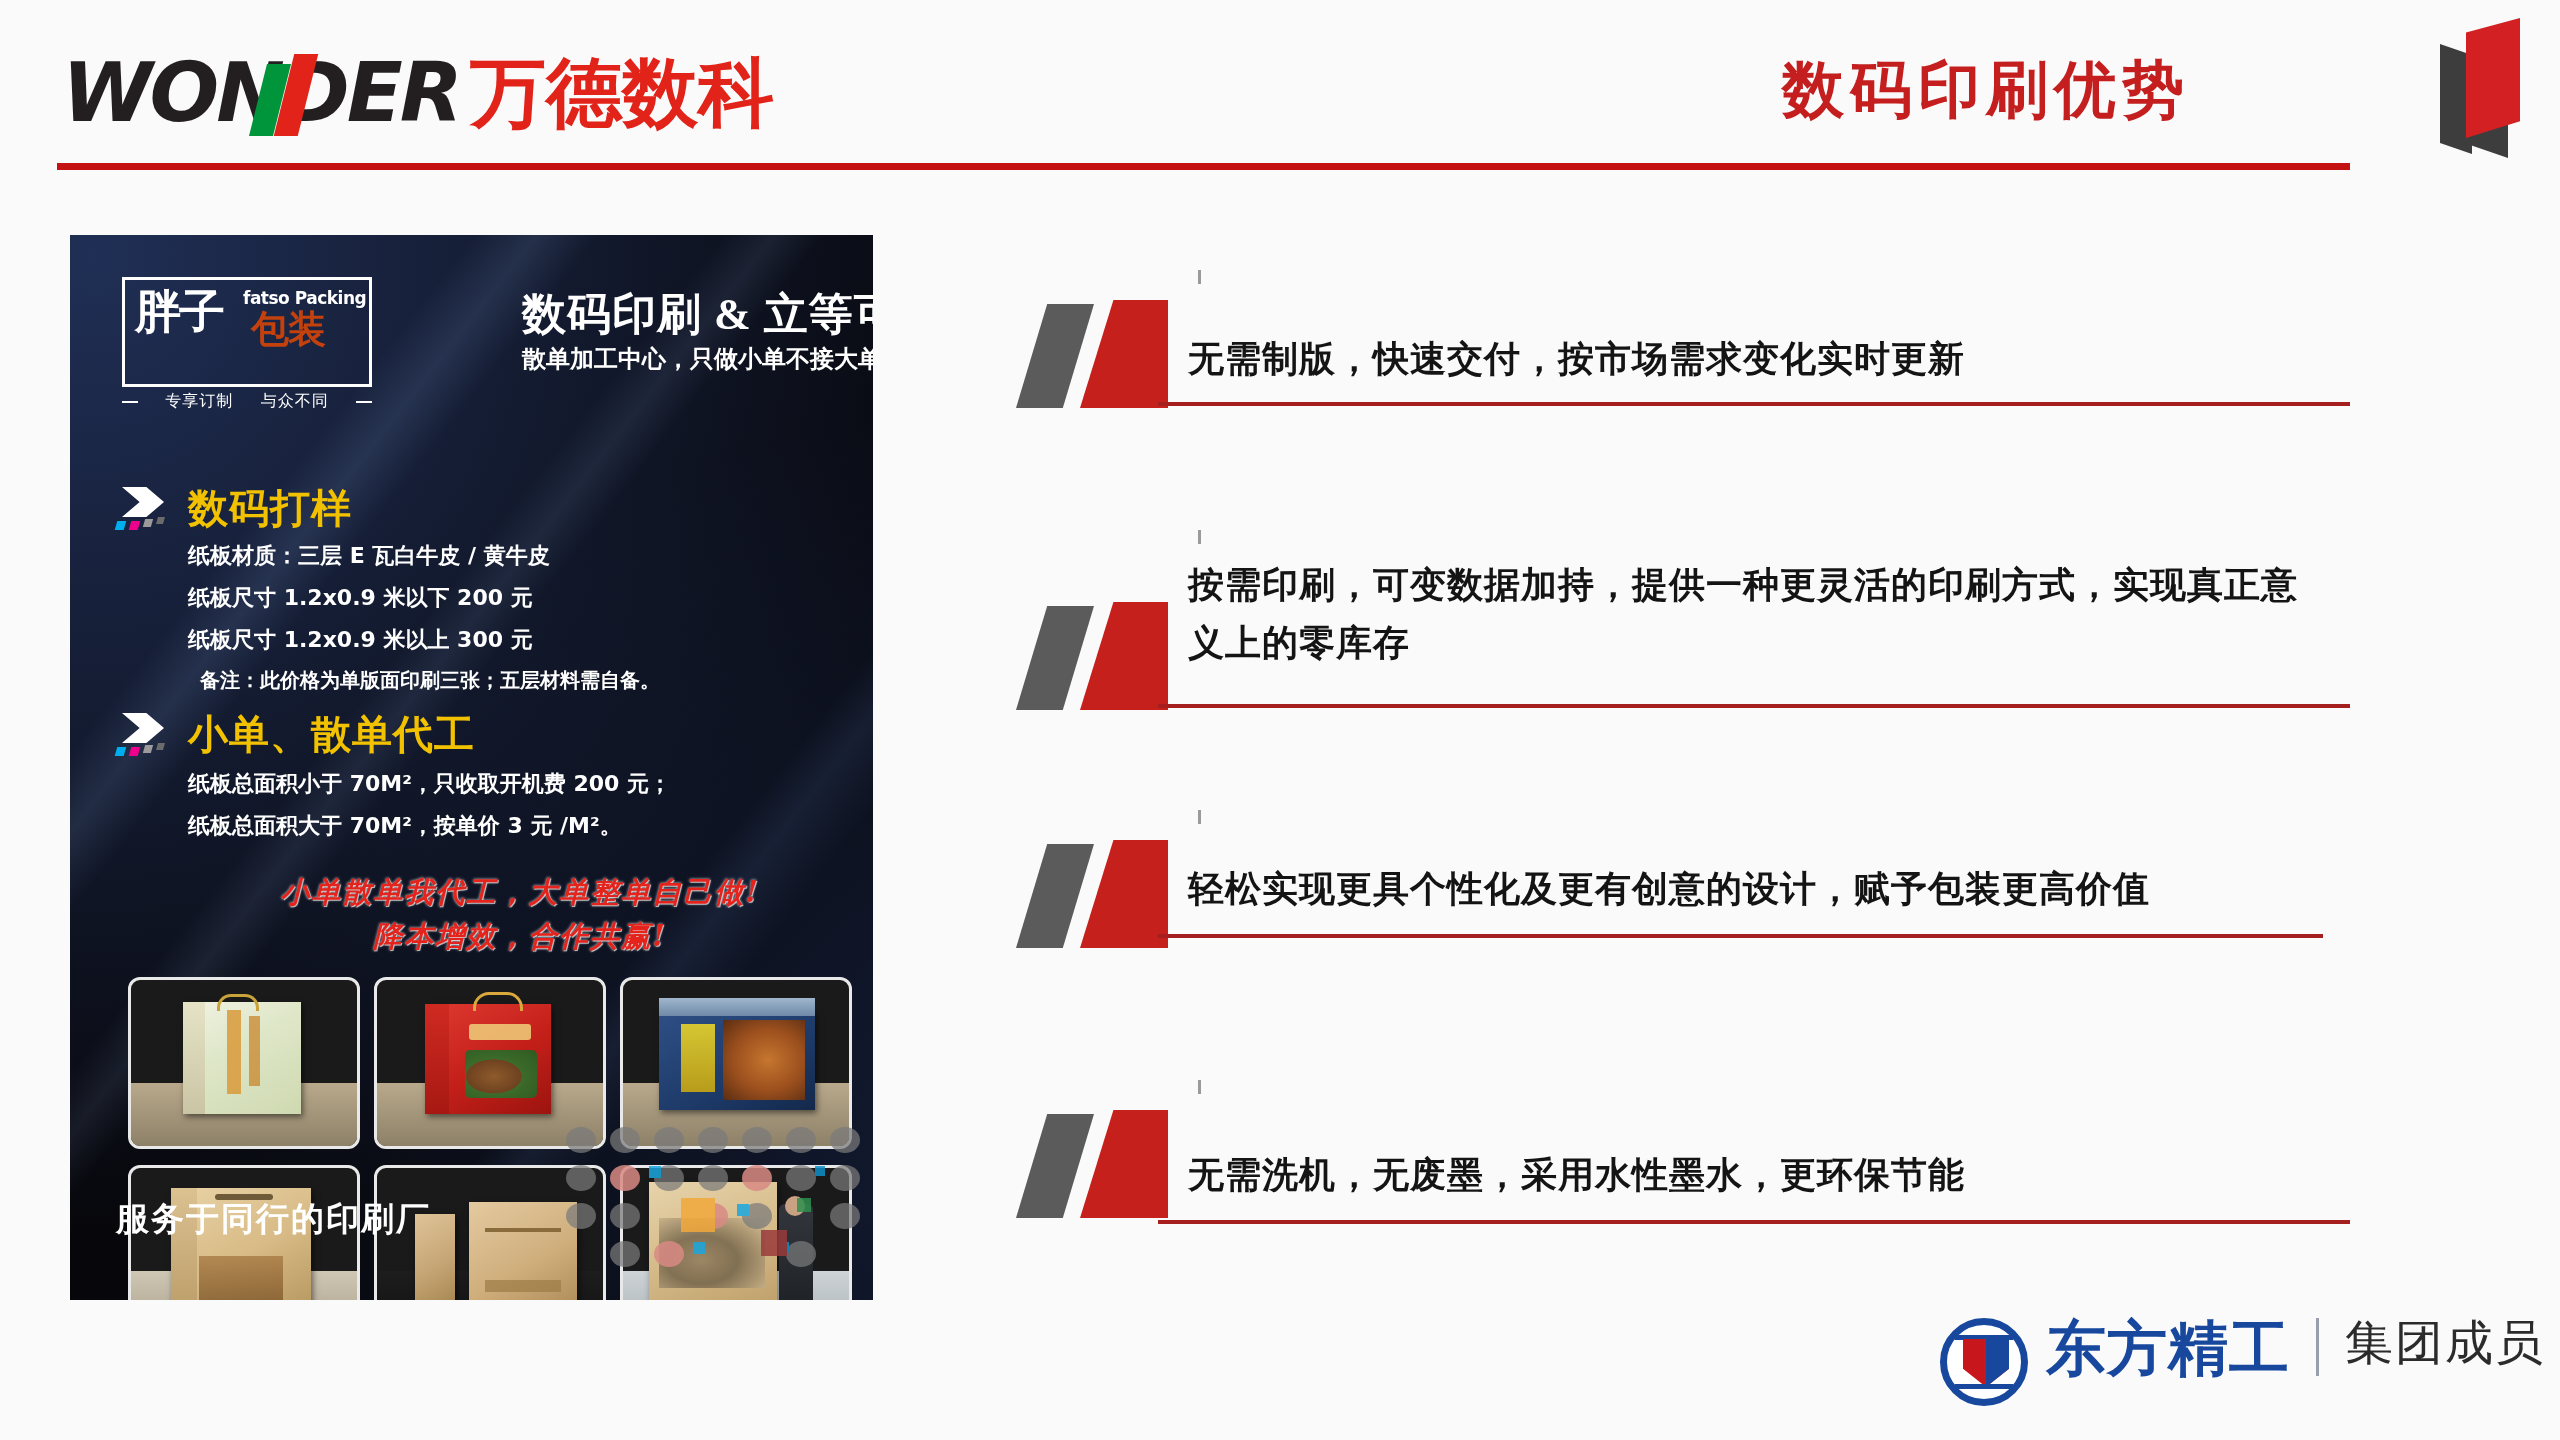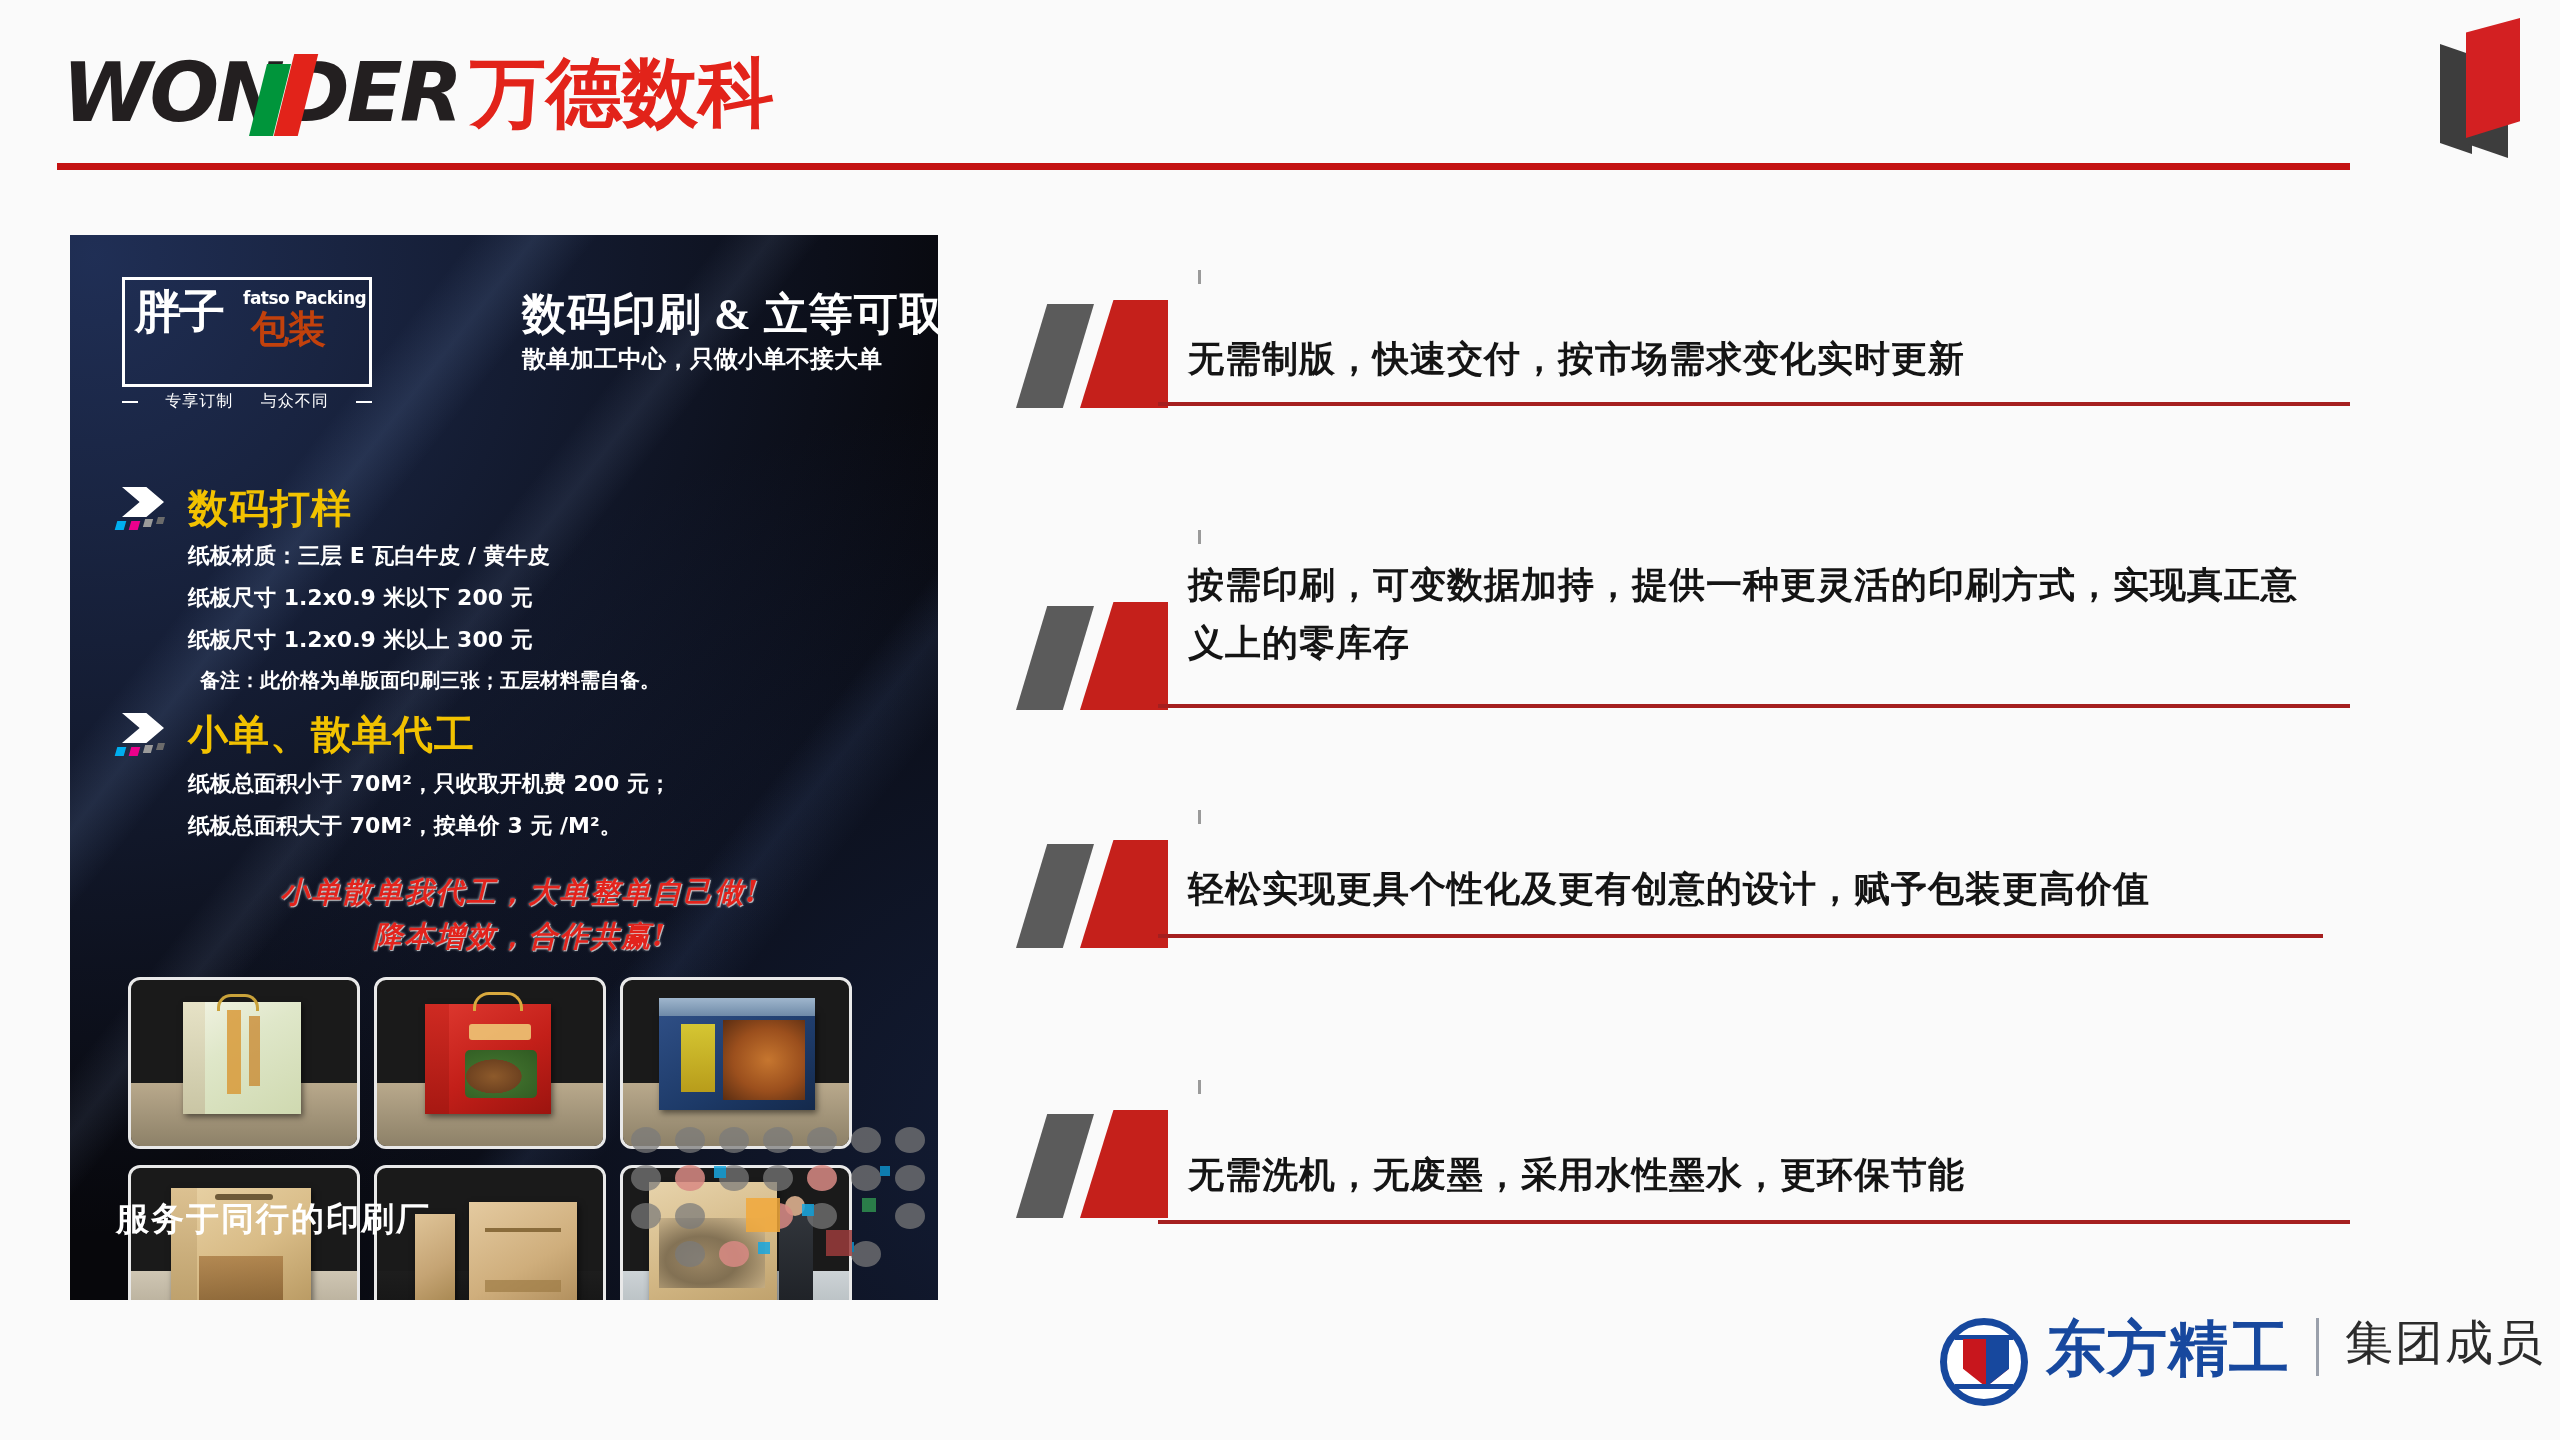--- a/index.html
+++ b/index.html
@@ -47,21 +47,21 @@
     clip-path:polygon(0 0,100% 22%,100% 100%,0 78%);
   }
   #corner-mark .cm-red{
     position:absolute;left:26px;top:10px;width:54px;height:120px;
     background:#D32022;
     clip-path:polygon(0 12%,100% 0,100% 86%,0 100%);
   }
 
   
   #poster{
-    position:absolute;left:70px;top:235px;width:868px;height:1065px;
+    position:absolute;left:70px;top:235px;width:803px;height:1065px;
     background:#07070b;overflow:hidden;
   }
   #poster .bg-sheen{
     position:absolute;left:-200px;top:-120px;width:1400px;height:1400px;
     background:
       linear-gradient(128deg,rgba(255,255,255,0) 28%,rgba(120,150,200,.16) 30.5%,rgba(255,255,255,0) 33%),
       linear-gradient(128deg,rgba(255,255,255,0) 38%,rgba(150,175,220,.10) 40%,rgba(255,255,255,0) 42%),
       linear-gradient(128deg,rgba(255,255,255,0) 57%,rgba(90,120,180,.13) 59%,rgba(255,255,255,0) 62%),
       radial-gradient(ellipse at 16% 10%,rgba(40,60,110,.75),rgba(4,4,9,0) 55%),
       radial-gradient(ellipse at 88% 74%,rgba(30,48,92,.55),rgba(4,4,9,0) 52%);
@@ -211,20 +211,21 @@
 
 <div id="header">
 
   <div class="logo-wrap">
     <span class="logo-latin">WONDER</span>
     <span class="slash-green" style="position:absolute;left:196px;top:12px;width:24px;height:72px;background:#00953B;transform:skewX(-14deg);"></span>
     <span class="slash-red" style="position:absolute;left:222px;top:2px;width:24px;height:82px;background:#E2231A;transform:skewX(-14deg);"></span>
     <span class="logo-cn">万德数科</span>
   </div>
 
+  <div id="header-title">数码印刷优势</div>
   <div id="header-rule"></div>
 
   <div id="corner-mark">
     <span class="cm-dark"></span>
     <span class="cm-dark2"></span>
     <span class="cm-red"></span>
   </div>
 </div>
 
 <div id="poster">

